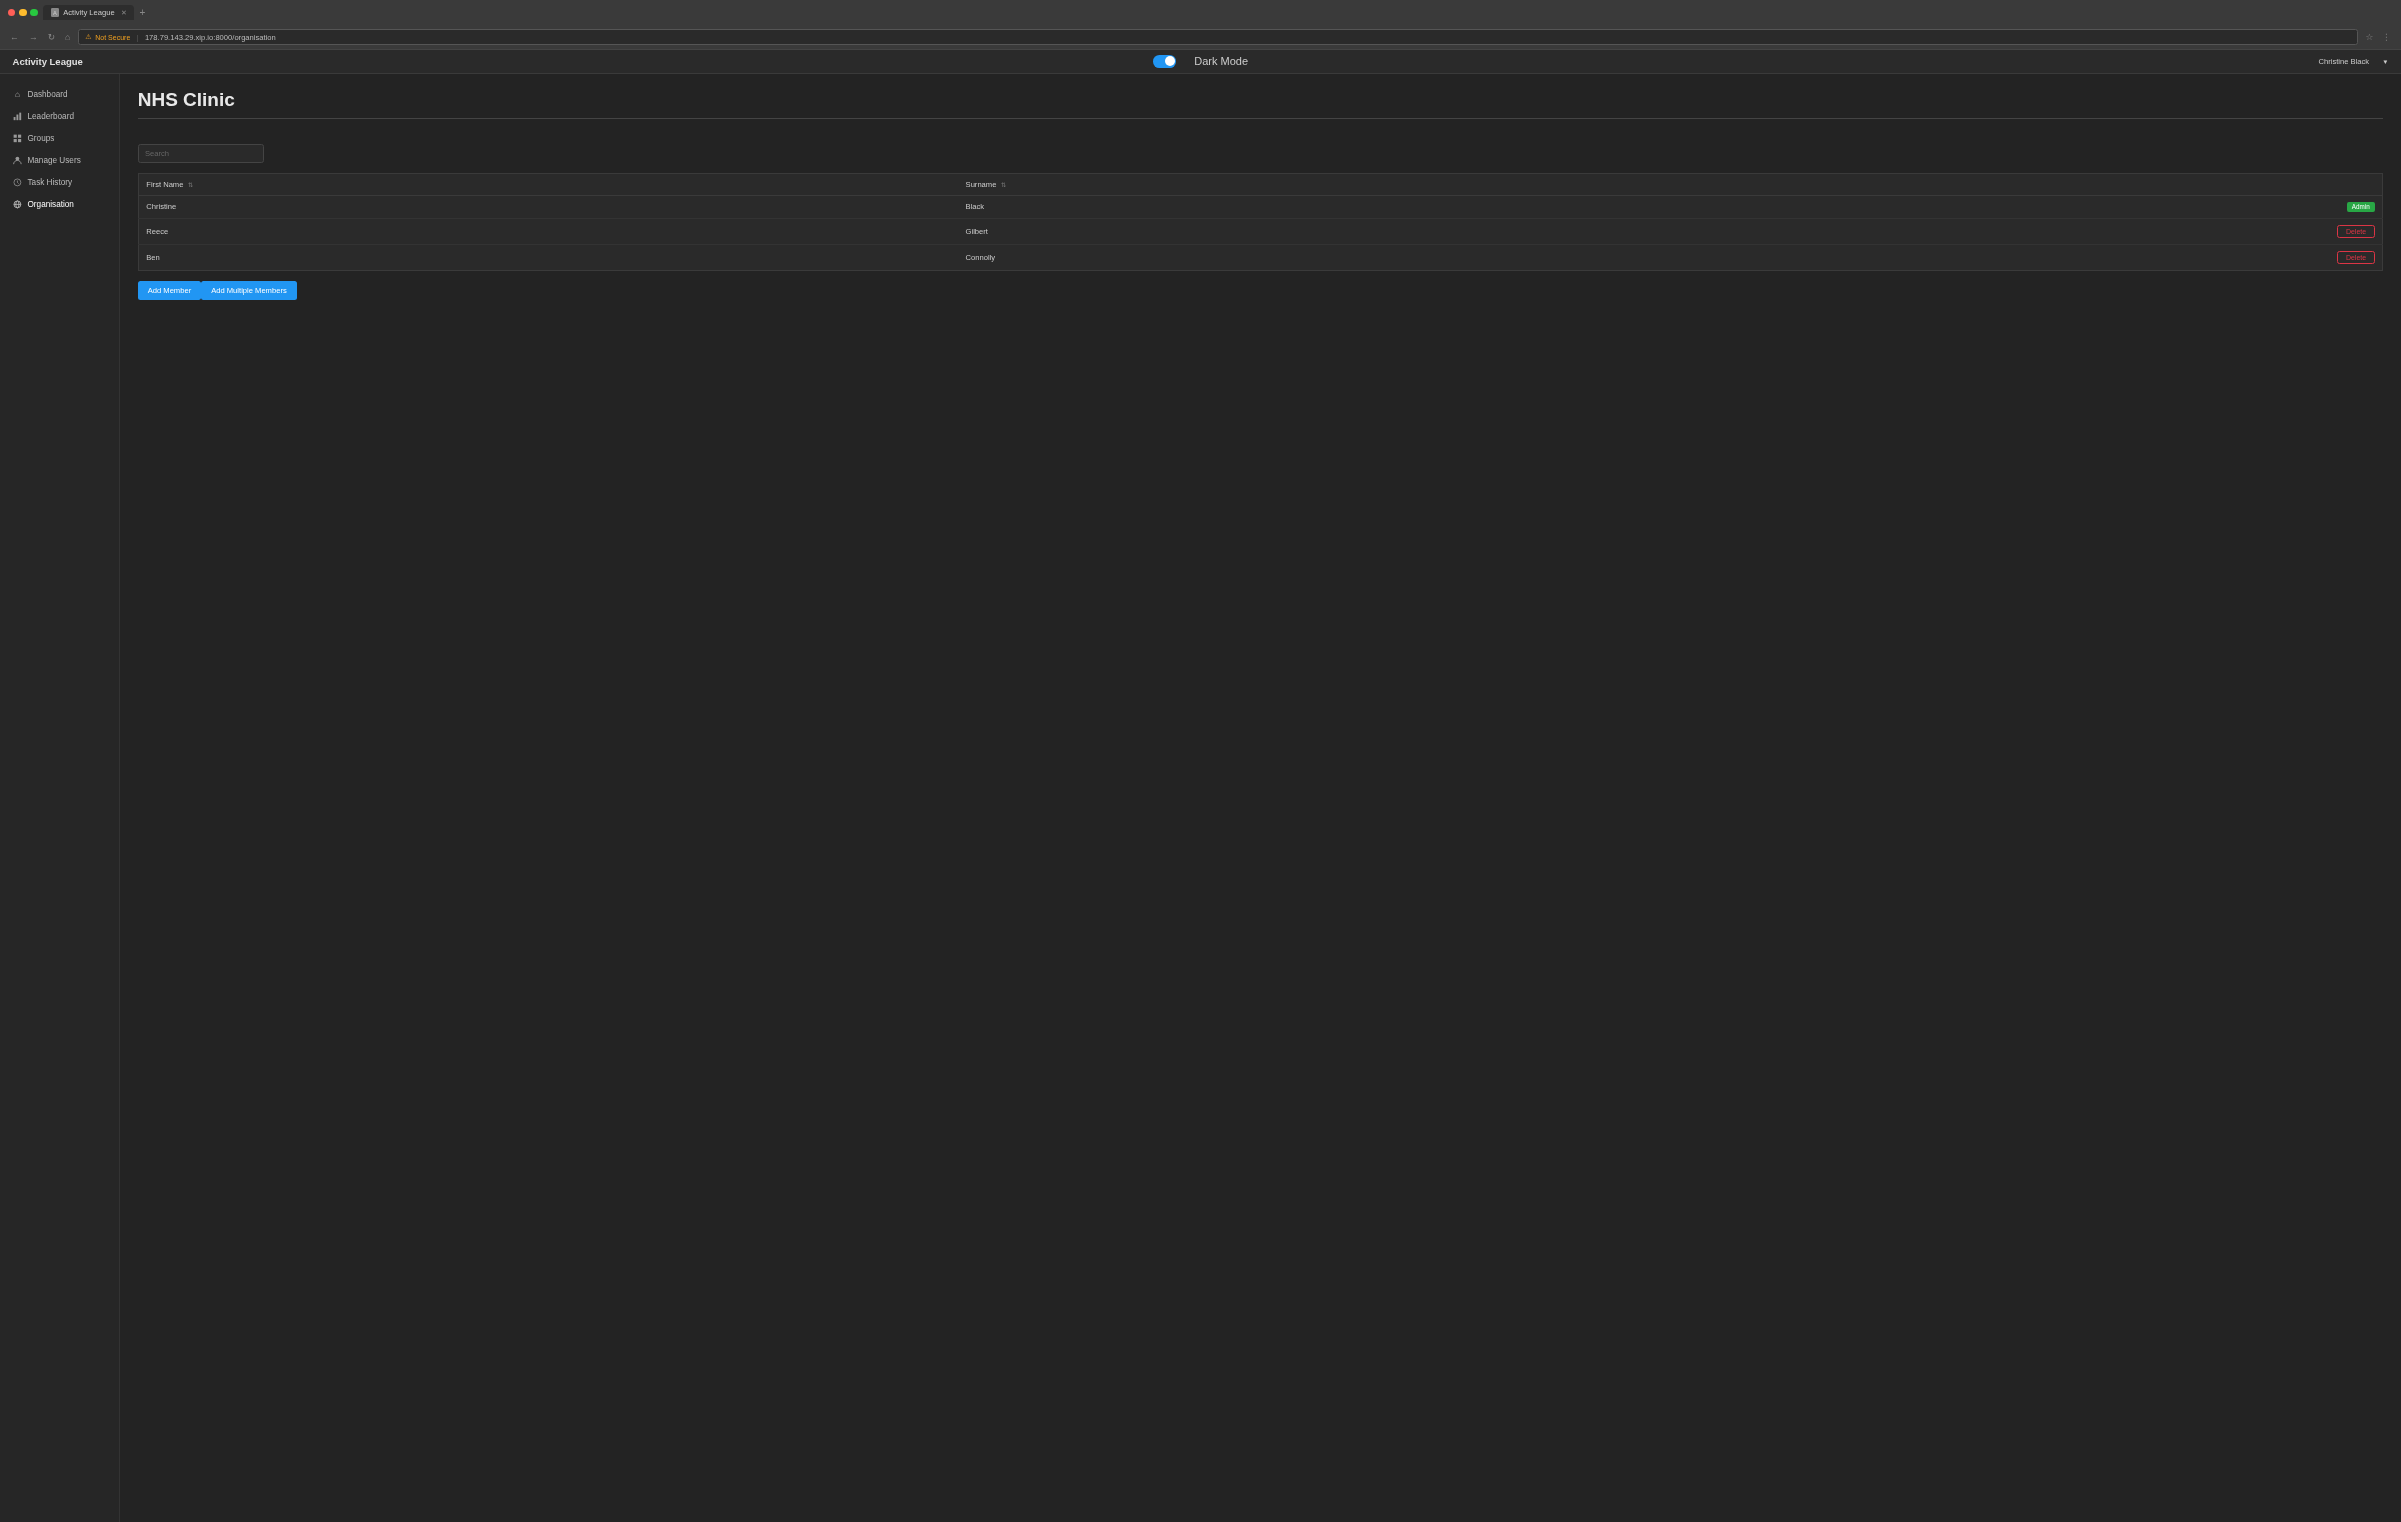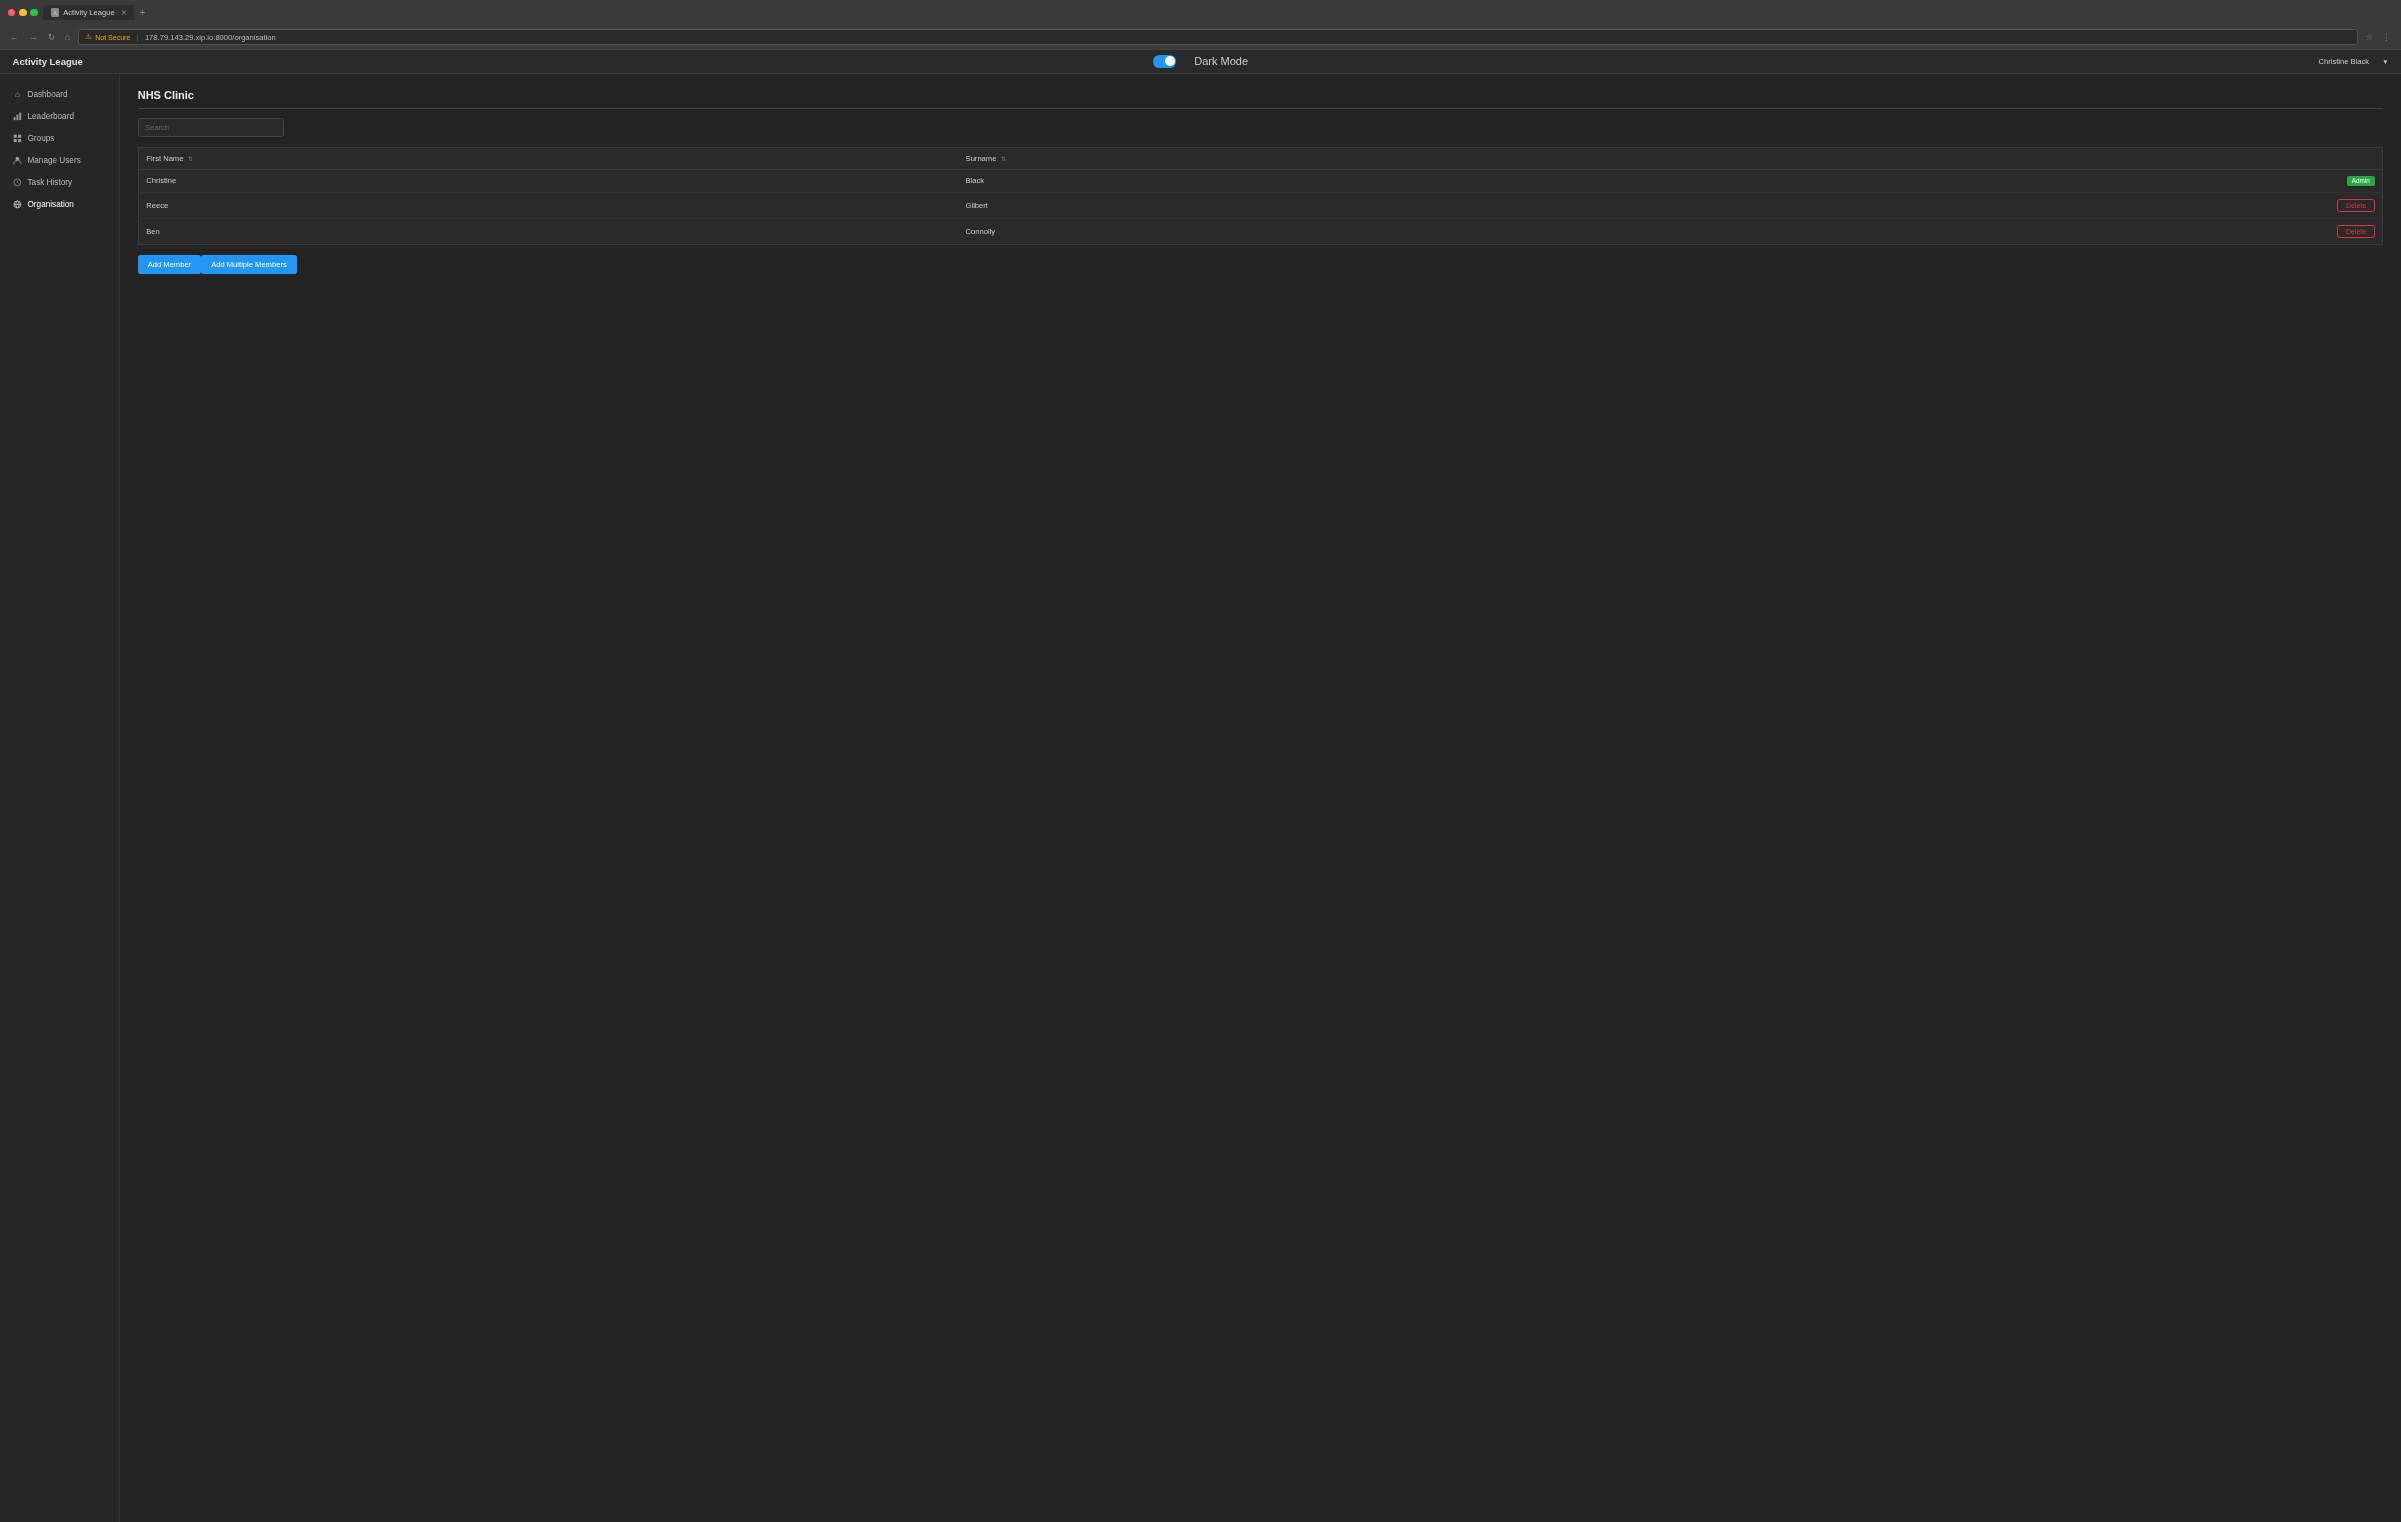--- a/index.html
+++ b/index.html
@@ -204,21 +204,21 @@
     }
 
     
     .main-content {
       flex: 1;
       padding: 15px 17.7px;
       background: #232323;
       overflow-y: auto;
     }
     .page-title {
-      font-size: 11px;
+      font-size: 19px;
       font-weight: 600;
       color: #e8e8e8;
       margin-bottom: 7.6px;
     }
     .page-divider {
       border: none;
       border-top: 0.6px solid #444;
       margin-bottom: 8.8px;
     }
     .page-description {
@@ -226,23 +226,24 @@
       color: #aaa;
       margin-bottom: 10px;
     }
     .search-input {
       background: #2a2a2a;
       border: 0.6px solid #444;
       border-radius: 2.5px;
       padding: 3.8px 6.3px;
       color: #ccc;
       font-size: 7.6px;
-      width: 146px;
+      width: 126px;
       margin-bottom: 10px;
       outline: none;
+      margin-top: 16px;
     }
     .search-input::placeholder { color: #666; }
 
     
     .members-table {
       width: 100%;
       border-collapse: collapse;
       background: #2a2a2a;
       border: 0.6px solid #3a3a3a;
     }

